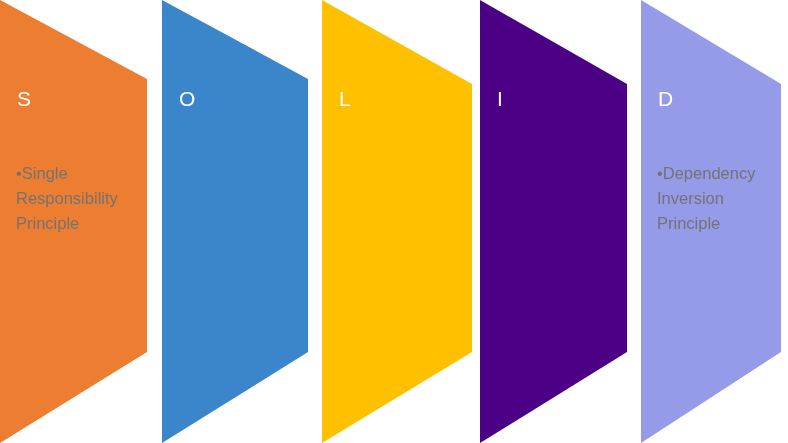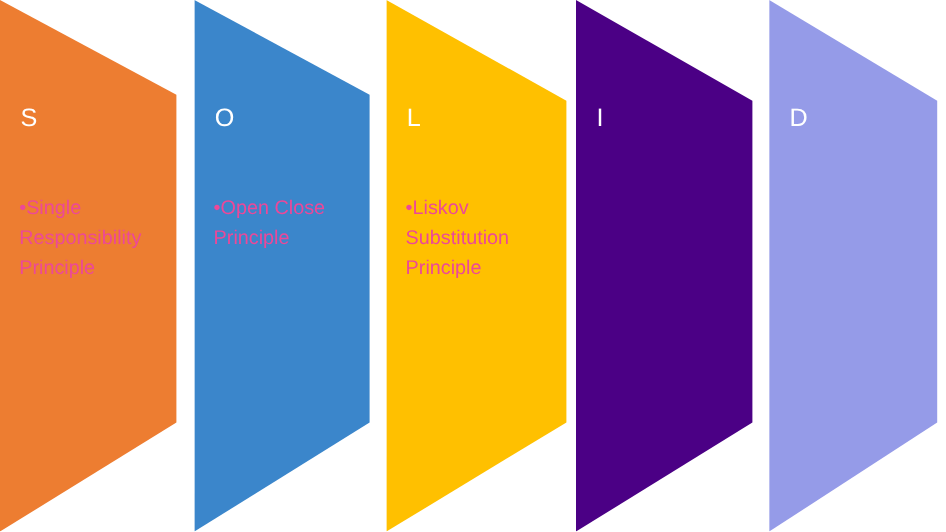--- a/index.html
+++ b/index.html
@@ -51,21 +51,21 @@
     font-weight: 400;
     letter-spacing: 0.2px;
   }
   .principle-bullet {
     position: absolute;
     left: 16px;
     top: 161px;
     width: 120px;
     font-size: 16.5px;
     line-height: 25px;
-    color: #ec4899;
+    color: #737373;
     font-family: "Liberation Sans", sans-serif;
     font-weight: 400;
   }
   .principle-bullet .dot {
     display: inline;
   }
   .principle-bullet .words {
     display: inline;
   }
 
@@ -98,45 +98,44 @@
       <div class="principle-bullet"><span class="dot">•</span><span class="words">Single Responsibility Principle</span></div>
     </div>
   </div>
 
   <div class="principle-block" id="block-o">
     <svg class="principle-shape" viewBox="0 0 147 443" preserveAspectRatio="none">
       <polygon points="0,0 146,79 146,352 0,443" fill="#3B86CB"></polygon>
     </svg>
     <div class="principle-text">
       <div class="principle-letter">O</div>
-      <div class="principle-bullet"><span class="dot">•</span><span class="words">Open Close Principle</span></div>
     </div>
   </div>
 
   <div class="principle-block" id="block-l">
     <svg class="principle-shape" viewBox="0 0 151 443" preserveAspectRatio="none">
       <polygon points="0,0 150,84 150,352 0,443" fill="#FFC000"></polygon>
     </svg>
     <div class="principle-text">
       <div class="principle-letter">L</div>
-      <div class="principle-bullet"><span class="dot">•</span><span class="words">Liskov Substitution Principle</span></div>
     </div>
   </div>
 
   <div class="principle-block" id="block-i">
     <svg class="principle-shape" viewBox="0 0 148 443" preserveAspectRatio="none">
       <polygon points="0,0 147,84 147,352 0,443" fill="#4B0085"></polygon>
     </svg>
     <div class="principle-text">
       <div class="principle-letter">I</div>
     </div>
   </div>
 
   <div class="principle-block" id="block-d">
     <svg class="principle-shape" viewBox="0 0 141 443" preserveAspectRatio="none">
       <polygon points="0,0 140,84 140,352 0,443" fill="#959BE8"></polygon>
     </svg>
     <div class="principle-text">
       <div class="principle-letter">D</div>
+      <div class="principle-bullet"><span class="dot">•</span><span class="words">Dependency Inversion Principle</span></div>
     </div>
   </div>
 
 </div>
 
 </body></html>

